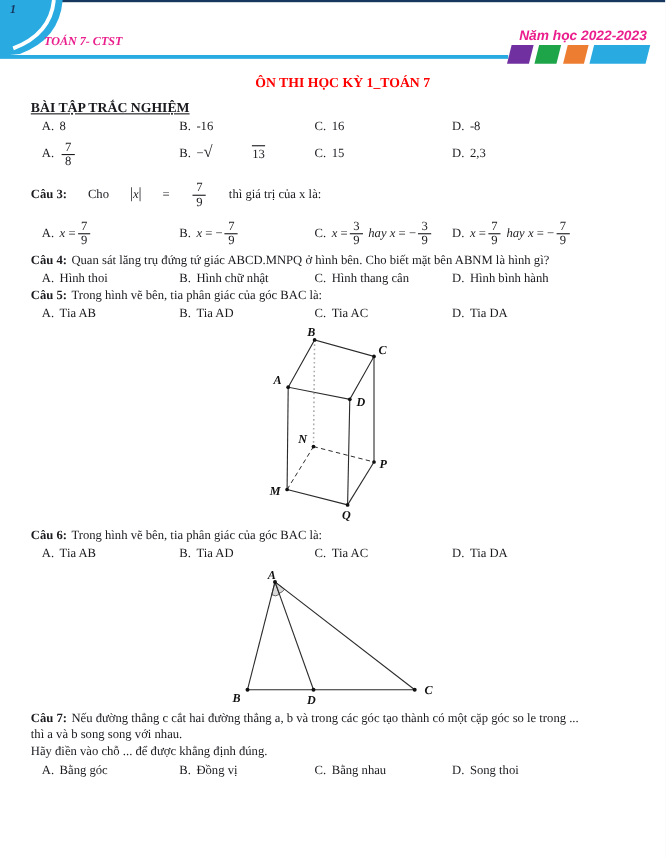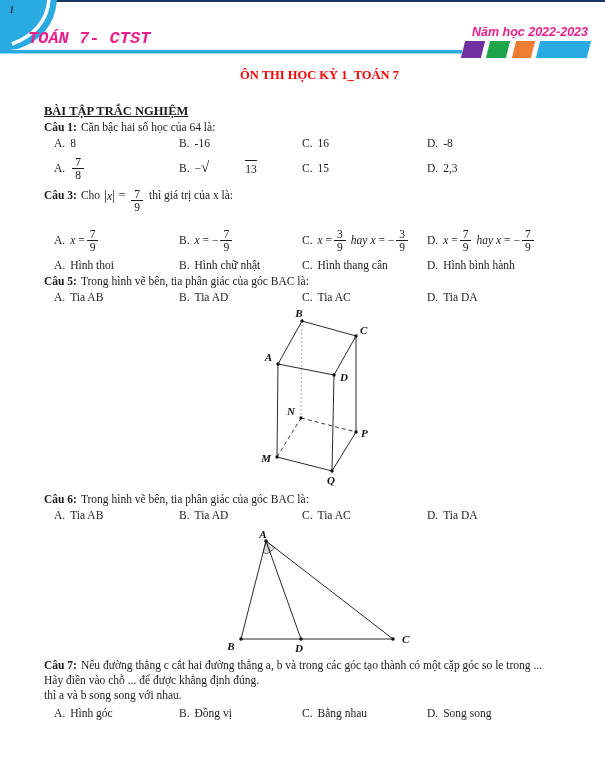--- a/index.html
+++ b/index.html
@@ -3,39 +3,39 @@
 <meta charset="utf-8">
 <style>
   html,body{margin:0;padding:0;background:#fff;}
   .page{position:relative;width:605px;height:780px;background:#fff;overflow:hidden;
         font-family:"Liberation Serif",serif;font-size:11.5px;line-height:15px;color:var(--ink,#1a1a1f);
         border-right:1px solid #eee;}
   
   .hdr{position:absolute;top:0;left:0;width:605px;height:62px;}
   .hdr svg{position:absolute;top:0;left:0;}
   .pagenum{position:absolute;left:9px;top:2px;font-weight:bold;font-style:italic;font-size:11px;color:var(--navy,#17365D);}
-  .course{position:absolute;left:28px;top:31px;font-family:Liberation Mono, monospace;font-weight:bold;font-style:italic;font-size:17px;color:var(--pink,#EA1E8C);}
+  .course{position:absolute;left:40px;top:31px;font-family:Liberation Serif, serif;font-weight:bold;font-style:italic;font-size:11px;color:var(--pink,#EA1E8C);}
   .year{position:absolute;right:17px;top:25px;font-family:"Liberation Sans",sans-serif;font-weight:bold;font-style:italic;font-size:12.5px;color:var(--pink,#EA1E8C);}
   .sq{position:absolute;height:17px;top:41px;transform:skewX(-14deg);}
   .sq-purple{left:463px;width:20px;background:var(--purple,#7030A0);}
   .sq-green{left:488px;width:20px;background:var(--green,#1EA449);}
   .sq-orange{left:514px;width:19px;background:var(--orange,#ED7D31);}
   .sq-cyan{left:538px;width:51px;background:var(--cyan,#29ABE2);}
   
-  .bodywrap{position:absolute;top:0;left:0;right:0;padding:68px 10px 0 44px;}
+  .bodywrap{position:absolute;top:0;left:0;right:0;padding:68px 10px 0 28px;}
   .title{margin:0;text-align:center;font-weight:bold;font-size:12.5px;color:var(--red,#FE0000);height:16px;}
-  .section{margin-top:20px;font-weight:bold;font-size:12.5px;text-decoration:underline;height:16px;}
+  .section{margin-top:7px;font-weight:bold;font-size:12.5px;text-decoration:underline;height:16px;}
   .qline{margin-top:1px;}
   .qlab{font-weight:bold;margin-right:4px;}
   .opts{display:grid;grid-template-columns:125px 123px 125px 1fr;margin-left:10px;margin-top:1px;}
   .opt{display:flex;align-items:center;}
   .olab{margin-right:5px;}
   .row34{height:34px;align-items:center;}
   .opts.row34 .opt{height:34px;}
-  .mrow{display:flex;align-items:flex-start;height:34px;gap:4px;margin-top:3px;}
+  .mrow{display:flex;align-items:center;height:34px;gap:19px;margin-top:3px;}
   .it{}
   .frac{display:inline-flex;flex-direction:column;align-items:center;line-height:12px;vertical-align:middle;margin:0 2px;}
   .fnum{padding:0 3px;border-bottom:1px solid currentColor;}
   .fden{padding:0 3px;}
   .sqrt{display:inline-flex;align-items:flex-start;}
   .rsign{font-size:15px;line-height:14px;}
   .rbar{border-top:1px solid currentColor;padding-top:1px;margin-left:36px;}
   .abs .bar{font-size:14px;}
   .fig{margin-top:2px;height:182px;}
   .fig svg{display:block;margin-left:200px;}
@@ -66,23 +66,20 @@
     <span class="sq sq-green"></span>
     <span class="sq sq-orange"></span>
     <span class="sq sq-cyan"></span>
   </div>
 
   <div class="bodywrap">
 
     <div class="title">ÔN THI HỌC KỲ 1_TOÁN 7</div>
     <div class="section">BÀI TẬP TRẮC NGHIỆM</div>
 
-    <div class="qline" style="margin-top:0;">
-      <b class="qlab">Câu 1:</b><span>Căn bậc hai số học của 64 là:</span>
-    </div>
     <div class="opts">
       <span class="opt">
           <span class="olab">A.</span>
           <span>8</span>
         </span>
       <span class="opt">
           <span class="olab">B.</span>
           <span>-16</span>
         </span>
       <span class="opt">
@@ -166,20 +163,23 @@
             <span class="fden">9</span>
           </span>
         <i style="margin:0 3px;">hay</i><i>x</i>&nbsp;<span>= −</span>
         <span class="frac">
             <span class="fnum">7</span>
             <span class="fden">9</span>
           </span>
       </span>
     </div>
 
+    <div class="qline">
+      <b class="qlab">Câu 4:</b><span>Quan sát lăng trụ đứng tứ giác ABCD.MNPQ ở hình bên. Cho biết mặt bên ABNM là hình gì?</span>
+    </div>
     <div class="opts">
       <span class="opt">
           <span class="olab">A.</span>
           <span>Hình thoi</span>
         </span>
       <span class="opt">
           <span class="olab">B.</span>
           <span>Hình chữ nhật</span>
         </span>
       <span class="opt">
@@ -293,35 +293,35 @@
         <text class="figlabel" x="71" y="8" text-anchor="middle">A</text>
         <text class="figlabel" x="39" y="120" text-anchor="middle">B</text>
         <text class="figlabel" x="210" y="113">C</text>
         <text class="figlabel" x="107" y="122" text-anchor="middle">D</text>
       </svg>
     </div>
 
     <div class="qline q7first">
       <b class="qlab it">Câu 7:</b><span class="it">Nếu đường thẳng c cắt hai đường thẳng a, b và trong các góc tạo thành có một cặp góc so le trong ...</span>
     </div>
+    <div class="qline q7l it" style="margin-top:0;">thì a và b song song với nhau.</div>
     <div class="qline q7l" style="margin-top:0;">Hãy điền vào chỗ ... để được khẳng định đúng.</div>
-    <div class="qline q7l it" style="margin-top:0;">thì a và b song song với nhau.</div>
     <div class="opts q7opts">
       <span class="opt">
           <span class="olab">A.</span>
-          <span>Hình góc</span>
+          <span>Bằng góc</span>
         </span>
       <span class="opt">
           <span class="olab">B.</span>
           <span>Đồng vị</span>
         </span>
       <span class="opt">
           <span class="olab">C.</span>
           <span>Bằng nhau</span>
         </span>
       <span class="opt">
           <span class="olab">D.</span>
-          <span>Song song</span>
+          <span>Song thoi</span>
         </span>
     </div>
 
   </div>
 </div>
 
 </body></html>

